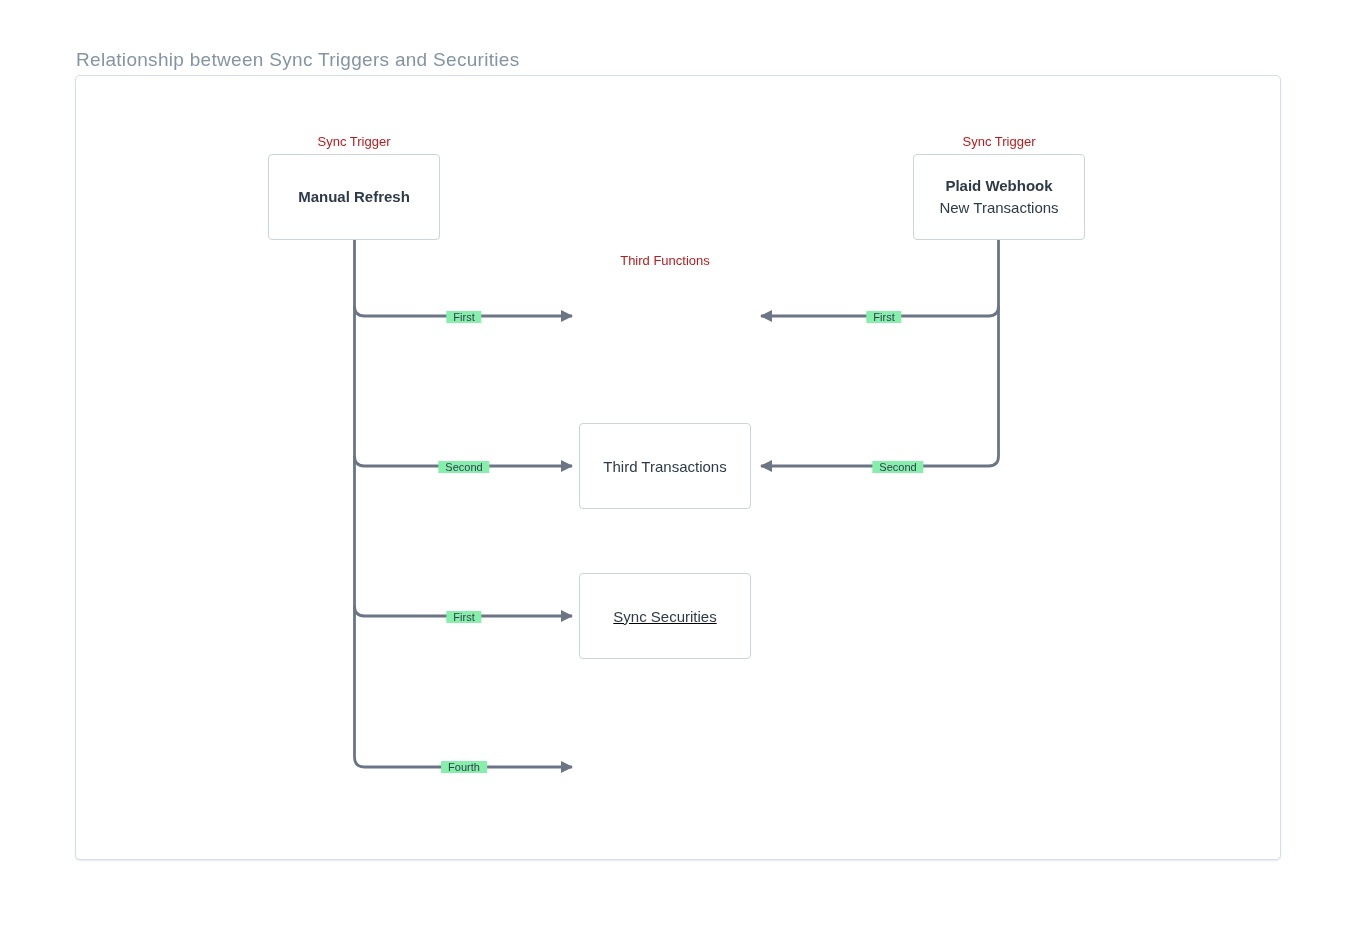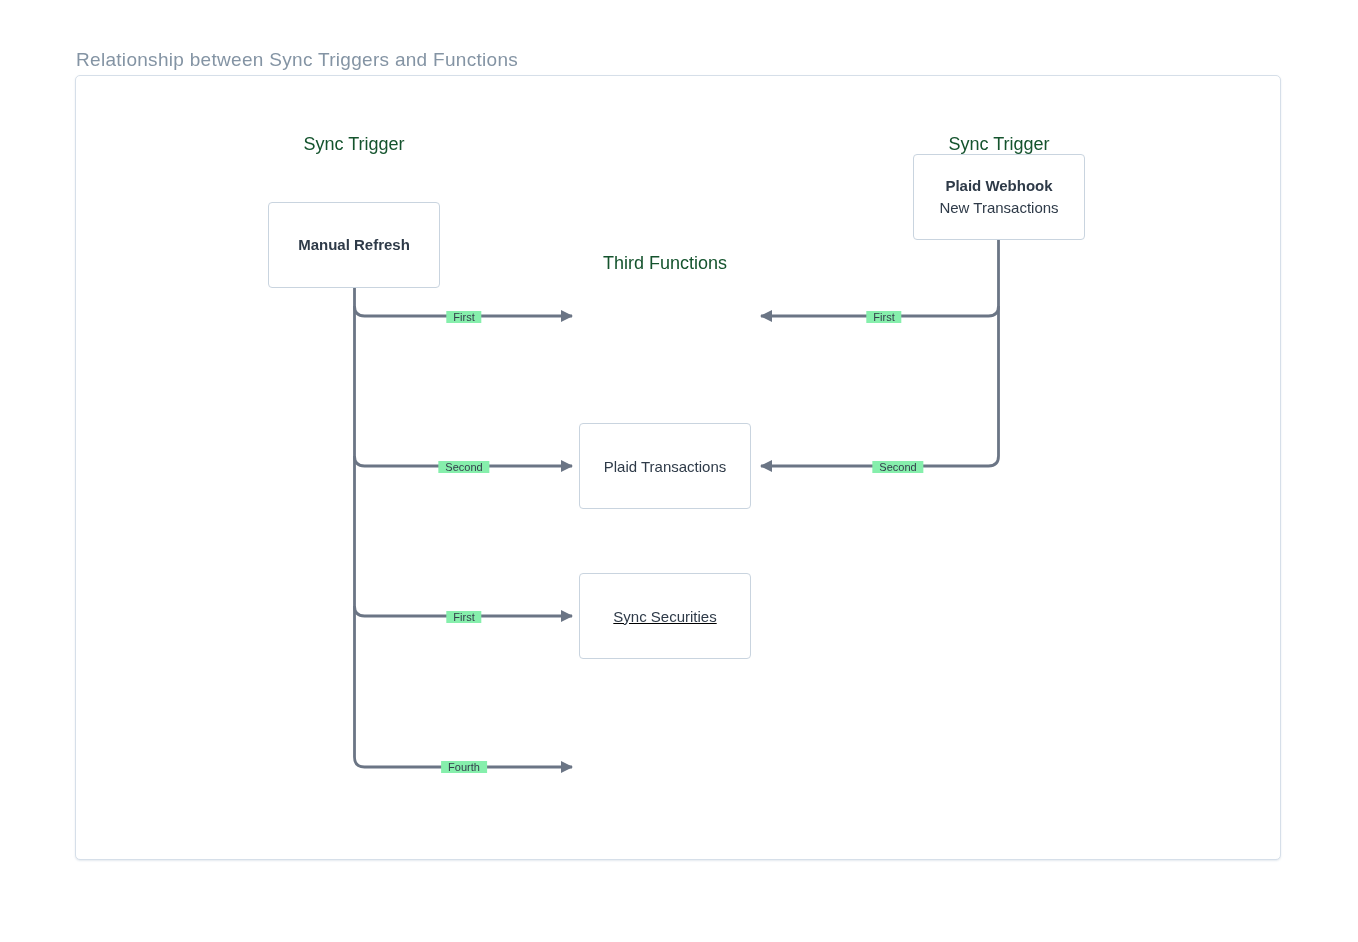--- a/index.html
+++ b/index.html
@@ -53,22 +53,22 @@
     display: flex;
     flex-direction: column;
     align-items: center;
     justify-content: center;
     text-align: center;
   }
   .caption {
     position: absolute;
     width: 172px;
     text-align: center;
-    font-size: 18px;
-    color: #14532d;
+    font-size: 13px;
+    color: #b91c1c;
     white-space: nowrap;
   }
   .node-title {
     font-size: 15px;
     font-weight: 700;
     color: #2e3a48;
     line-height: 20px;
   }
   .node-sub {
     font-size: 15px;
@@ -85,42 +85,42 @@
   .wire-label {
     position: absolute;
     transform: translate(-50%, -50%);
     background: #86efac;
     padding: 0 7px;
     font-size: 11px;
     color: #333d4b;
     white-space: nowrap;
   }
   
-  .pos-trigger-manual   { left: 192px; top: 78px; margin-top: 48px; }
+  .pos-trigger-manual   { left: 192px; top: 78px; }
   .pos-trigger-webhook  { left: 837px; top: 78px; }
   .pos-fn-1 { left: 503px; top: 197px; }
   .pos-fn-2 { left: 503px; top: 347px; }
   .pos-fn-3 { left: 503px; top: 497px; text-decoration: underline; }
   .pos-fn-4 { left: 503px; top: 648px; }
   .pos-cap-manual   { left: 192px; top: 58px; }
   .pos-cap-webhook  { left: 837px; top: 58px; }
   .pos-cap-functions{ left: 503px; top: 177px; }
   .pos-lbl-mr-1 { left: 388px; top: 241px; }
   .pos-lbl-mr-2 { left: 388px; top: 391px; }
   .pos-lbl-mr-3 { left: 388px; top: 541px; }
   .pos-lbl-mr-4 { left: 388px; top: 691px; }
   .pos-lbl-wh-1 { left: 808px; top: 241px; }
   .pos-lbl-wh-2 { left: 822px; top: 391px; }
 </style>
 </head>
 <body>
 
 <div class="page">
 
-  <div class="page-title">Relationship between Sync Triggers and Functions</div>
+  <div class="page-title">Relationship between Sync Triggers and Securities</div>
 
   <div class="canvas">
 
     <svg class="wires" width="1204" height="783" viewBox="0 0 1204 783">
       <defs>
         <marker id="arw" markerUnits="userSpaceOnUse" markerWidth="14" markerHeight="14" refX="11" refY="6" orient="auto">
           <path d="M0,0 L12,6 L0,12 Z" fill="#6b7585"></path>
         </marker>
       </defs>
       <g stroke="#6b7585" stroke-width="2.8" fill="none">
@@ -142,21 +142,21 @@
     <div class="node pos-trigger-manual">
       <div class="node-title">Manual Refresh</div>
     </div>
 
     <div class="node pos-trigger-webhook">
       <div class="node-title">Plaid Webhook</div>
       <div class="node-sub">New Transactions</div>
     </div>
 
     <div class="node pos-fn-2">
-      <div class="fn-name">Plaid Transactions</div>
+      <div class="fn-name">Third Transactions</div>
     </div>
     <div class="node pos-fn-3">
       <div class="fn-name">Sync Securities</div>
     </div>
 
     <div class="wire-label pos-lbl-mr-1">First</div>
     <div class="wire-label pos-lbl-mr-2">Second</div>
     <div class="wire-label pos-lbl-mr-3">First</div>
     <div class="wire-label pos-lbl-mr-4">Fourth</div>
     <div class="wire-label pos-lbl-wh-1">First</div>

